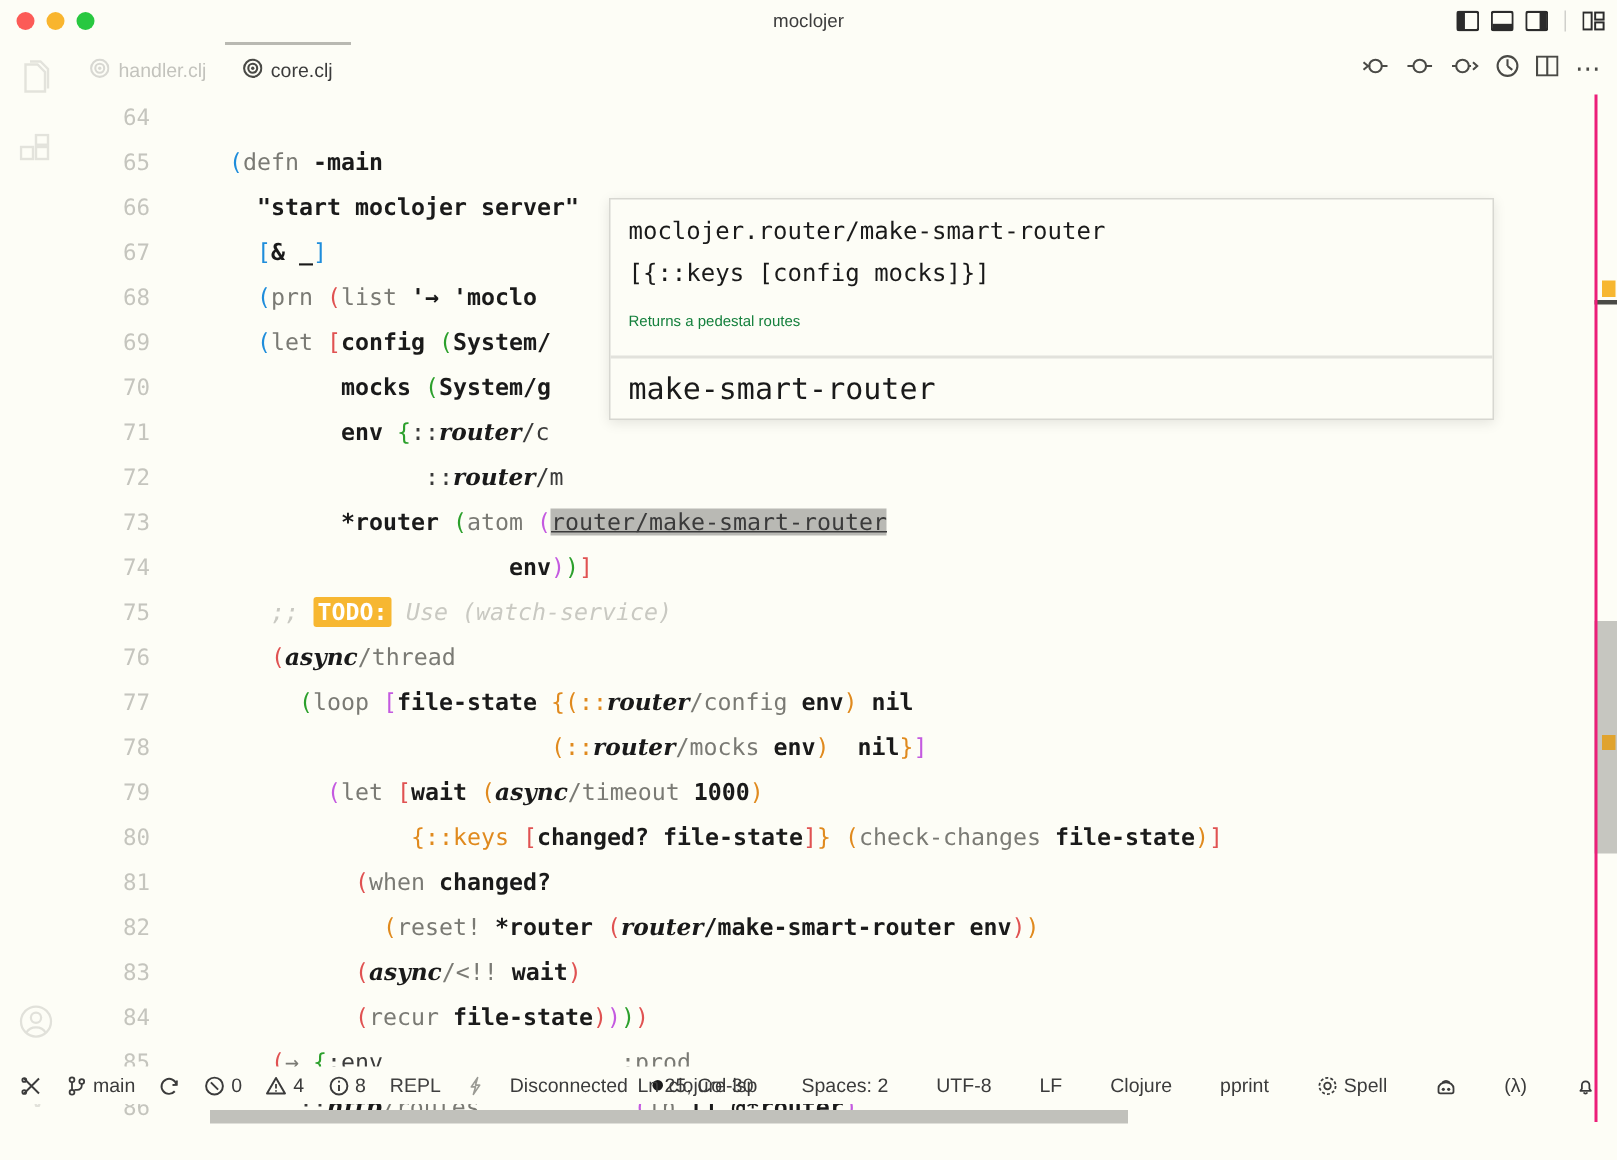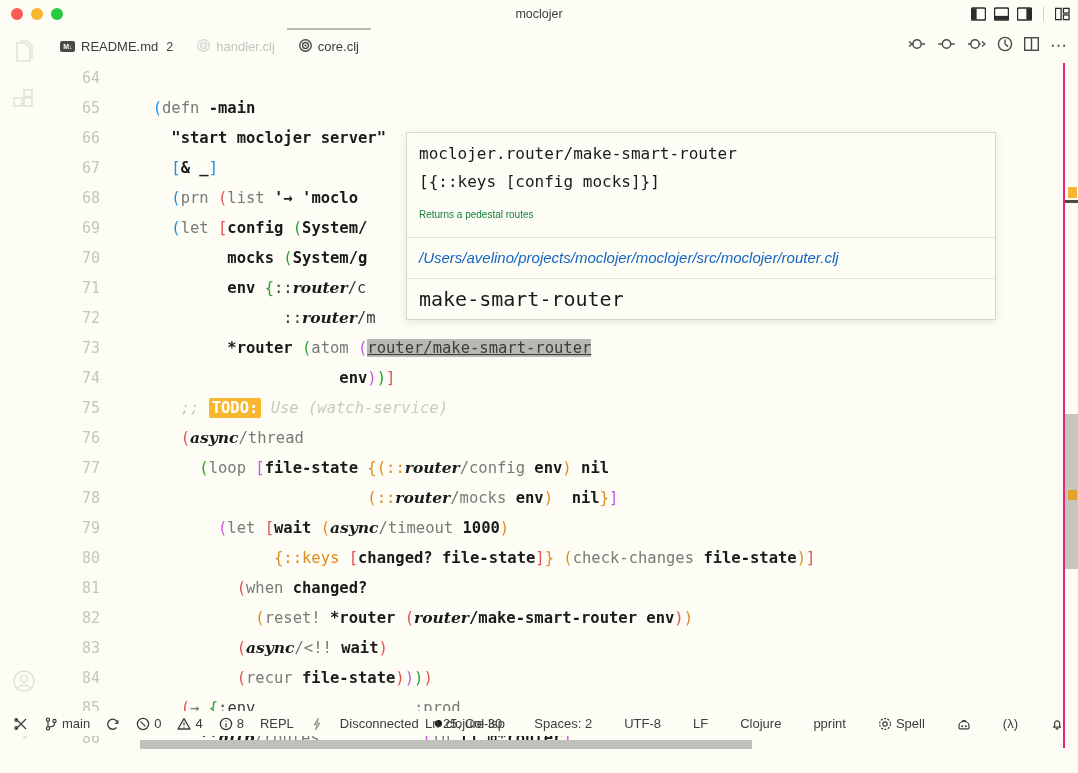--- a/index.html
+++ b/index.html
@@ -211,25 +211,20 @@
     <div class="act-item" style="margin-bottom:20px;">
       <svg width="24" height="24" viewBox="0 0 24 24">
         <path d="M12 2.2 l2 0 .5 2.5 2 .9 2.1-1.4 1.4 1.4-1.4 2.1 .9 2 2.5 .5 0 2-2.5 .5-.9 2 1.4 2.1-1.4 1.4-2.1-1.4-2 .9-.5 2.5-2 0-.5-2.5-2-.9-2.1 1.4-1.4-1.4 1.4-2.1-.9-2-2.5-.5 0-2 2.5-.5 .9-2-1.4-2.1 1.4-1.4 2.1 1.4 2-.9z" fill="none" stroke="#e1e1da" stroke-width="1.5" stroke-linejoin="round"></path>
         <circle cx="12" cy="12" r="3" fill="none" stroke="#e1e1da" stroke-width="1.5"></circle>
       </svg>
     </div>
   </div>
 
   <div class="tabbar">
 
-    <div class="tab">
-      <span class="md-ico">M↓</span>
-      <span>README.md</span>
-      <span class="badge-num">2</span>
-    </div>
 
     <div class="tab inactive-dim">
       <span>
         <svg class="clj-ico" viewBox="0 0 14 14">
           <circle cx="7" cy="7" r="6.2" fill="none" stroke="#d8d8d2" stroke-width="1.5"></circle>
           <circle cx="7" cy="7" r="3.2" fill="none" stroke="#d8d8d2" stroke-width="1.5"></circle>
           <circle cx="7" cy="7" r="1.2" fill="#d8d8d2"></circle>
         </svg>
       </span>
       <span>handler.clj</span>
@@ -287,23 +282,20 @@
 
   <div class="hover">
     <div class="hv-sec">
       <div class="hv-sig">moclojer.router/make-smart-router</div>
       <div class="hv-sig">[{::keys [config mocks]}]</div>
     </div>
     <div class="hv-sec" style="padding-top:0;padding-bottom:10px;">
       <div class="hv-doc">Returns a pedestal routes</div>
     </div>
     <div class="hv-divider"></div>
-    <div class="hv-sec">
-      <div class="hv-path">/Users/avelino/projects/moclojer/moclojer/src/moclojer/router.clj</div>
-    </div>
     <div class="hv-divider"></div>
     <div class="hv-sec">
       <div class="hv-name">make-smart-router</div>
     </div>
   </div>
 
   <div class="minimap"></div>
   <div class="mm-border"></div>
   <div class="mm-mark"></div>
   <div class="mm-line"></div>

